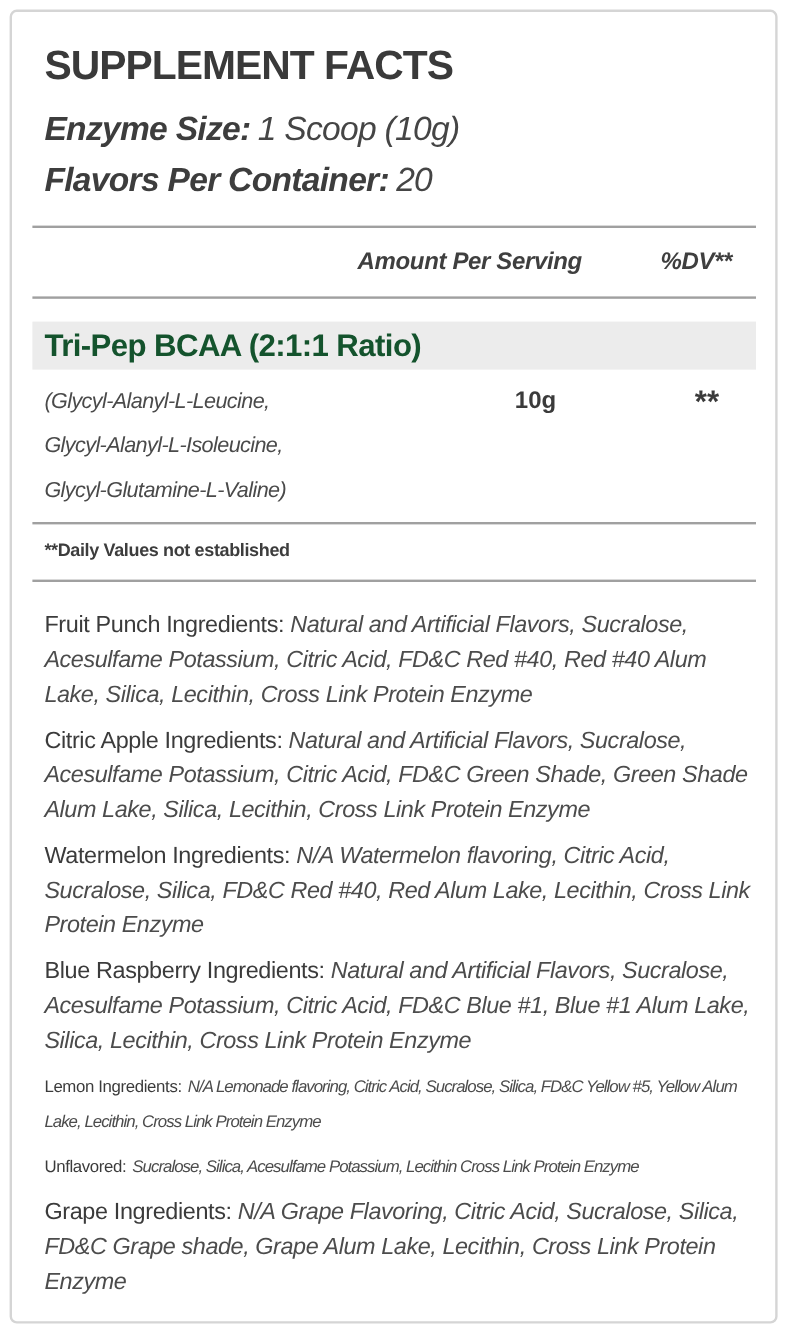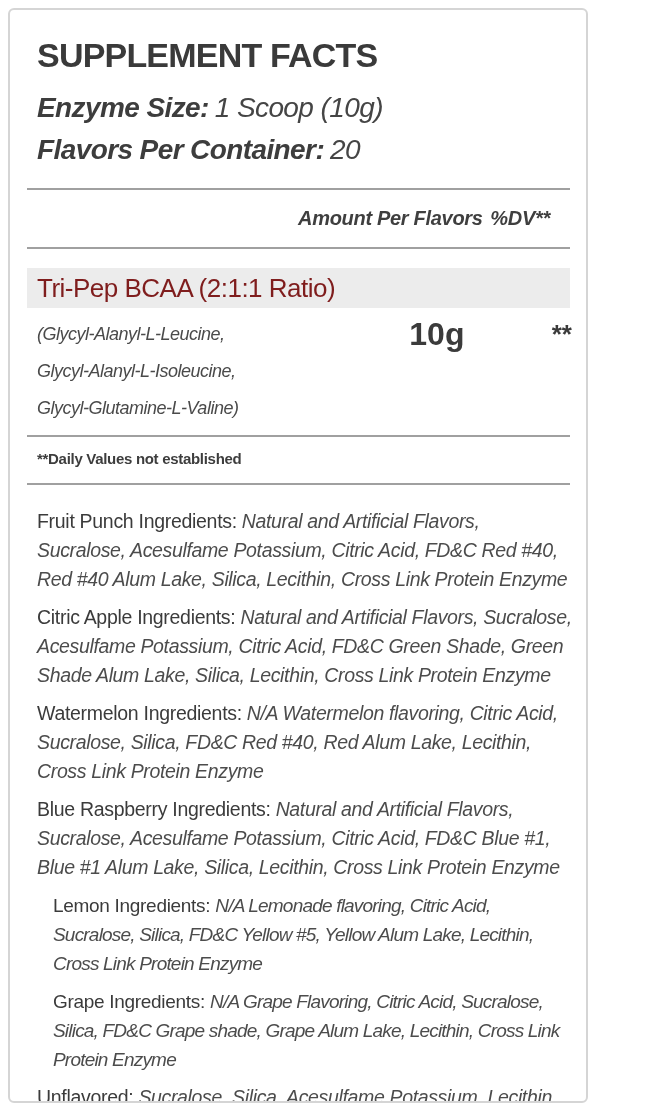--- a/index.html
+++ b/index.html
@@ -7,21 +7,21 @@
     padding: 0;
     background: #ffffff;
     width: 656px;
     height: 1111px;
     font-family: "Liberation Sans", "DejaVu Sans", sans-serif;
   }
   .panel {
     position: relative;
     box-sizing: border-box;
     margin: 8px;
-    width: 580px;
+    width: 640px;
     height: 1095px;
     background: #ffffff;
     border: 2px solid #d5d5d5;
     border-radius: 6px;
     padding-top: 26px;
     color: #3b3b3b;
     overflow: hidden;
   }
   .title {
     margin: 0 0 0 27px;
@@ -66,40 +66,40 @@
     box-sizing: border-box;
     margin: 19px 16px 0 17px;
     height: 40px;
     background: #ececec;
     display: flex;
     align-items: center;
     padding-left: 10px;
   }
   .band-text {
     font-size: 26px;
-    font-weight: normal;
+    font-weight: bold;
     letter-spacing: -0.5px;
-    color: #7f1d1d;
+    color: #14532d;
   }
   .comp-row {
     display: flex;
     margin: 8px 14px 0 27px;
   }
   .comp {
     width: 392px;
     font-size: 18px;
     font-style: italic;
     line-height: 37px;
     letter-spacing: -0.5px;
     color: #4a4a4a;
     white-space: pre-line;
   }
   .amt {
     width: 150px;
-    font-size: 32px;
+    font-size: 20px;
     font-weight: bold;
     line-height: 37px;
     color: #3b3b3b;
   }
   .dvv {
     font-size: 26px;
     font-weight: bold;
     line-height: 37px;
     color: #3b3b3b;
   }
@@ -125,44 +125,43 @@
   .flabel {
     font-style: normal;
     font-weight: normal;
     letter-spacing: -0.3px;
     color: #3b3b3b;
     margin-right: 5px;
   }
   
   .flavors p:nth-of-type(5),
   .flavors p:nth-of-type(6) {
-    font-size: 19px;
+    font-size: 14px;
     letter-spacing: -0.8px;
-    margin-left: 16px;
   }
 </style>
 </head>
 <body>
 
 <div class="panel">
 
   <h1 class="title">SUPPLEMENT FACTS</h1>
 
   <div class="serving-line">
     <span class="lab">Enzyme Size:</span><span class="val">1 Scoop (10g)</span>
   </div>
 
   <div class="serving-line">
     <span class="lab">Flavors Per Container:</span><span class="val">20</span>
   </div>
 
   <div class="rule rule-1"></div>
 
   <div class="cols">
-    <span class="col-amount">Amount Per Flavors</span>
+    <span class="col-amount">Amount Per Serving</span>
     <span class="col-dv">%DV**</span>
   </div>
 
   <div class="rule rule-2"></div>
 
   <div class="band">
     <span class="band-text">Tri-Pep BCAA (2:1:1 Ratio)</span>
   </div>
 
   <div class="comp-row">
@@ -184,18 +183,18 @@
       <p class="flavor"><strong class="flabel">Fruit Punch Ingredients:</strong><span class="fbody">Natural and Artificial Flavors, Sucralose, Acesulfame Potassium, Citric Acid, FD&amp;C Red #40, Red #40 Alum Lake, Silica, Lecithin, Cross Link Protein Enzyme</span></p>
 
       <p class="flavor"><strong class="flabel">Citric Apple Ingredients:</strong><span class="fbody">Natural and Artificial Flavors, Sucralose, Acesulfame Potassium, Citric Acid, FD&amp;C Green Shade, Green Shade Alum Lake, Silica, Lecithin, Cross Link Protein Enzyme</span></p>
 
       <p class="flavor"><strong class="flabel">Watermelon Ingredients:</strong><span class="fbody">N/A Watermelon flavoring, Citric Acid, Sucralose, Silica, FD&amp;C Red #40, Red Alum Lake, Lecithin, Cross Link Protein Enzyme</span></p>
 
       <p class="flavor"><strong class="flabel">Blue Raspberry Ingredients:</strong><span class="fbody">Natural and Artificial Flavors, Sucralose, Acesulfame Potassium, Citric Acid, FD&amp;C Blue #1, Blue #1 Alum Lake, Silica, Lecithin, Cross Link Protein Enzyme</span></p>
 
       <p class="flavor"><strong class="flabel">Lemon Ingredients:</strong><span class="fbody">N/A Lemonade flavoring, Citric Acid, Sucralose, Silica, FD&amp;C Yellow #5, Yellow Alum Lake, Lecithin, Cross Link Protein Enzyme</span></p>
 
+      <p class="flavor"><strong class="flabel">Unflavored:</strong><span class="fbody">Sucralose, Silica, Acesulfame Potassium, Lecithin Cross Link Protein Enzyme</span></p>
+
       <p class="flavor"><strong class="flabel">Grape Ingredients:</strong><span class="fbody">N/A Grape Flavoring, Citric Acid, Sucralose, Silica, FD&amp;C Grape shade, Grape Alum Lake, Lecithin, Cross Link Protein Enzyme</span></p>
-
-      <p class="flavor"><strong class="flabel">Unflavored:</strong><span class="fbody">Sucralose, Silica, Acesulfame Potassium, Lecithin Cross Link Protein Enzyme</span></p>
     </div>
 
 </div>
 
 </body></html>

